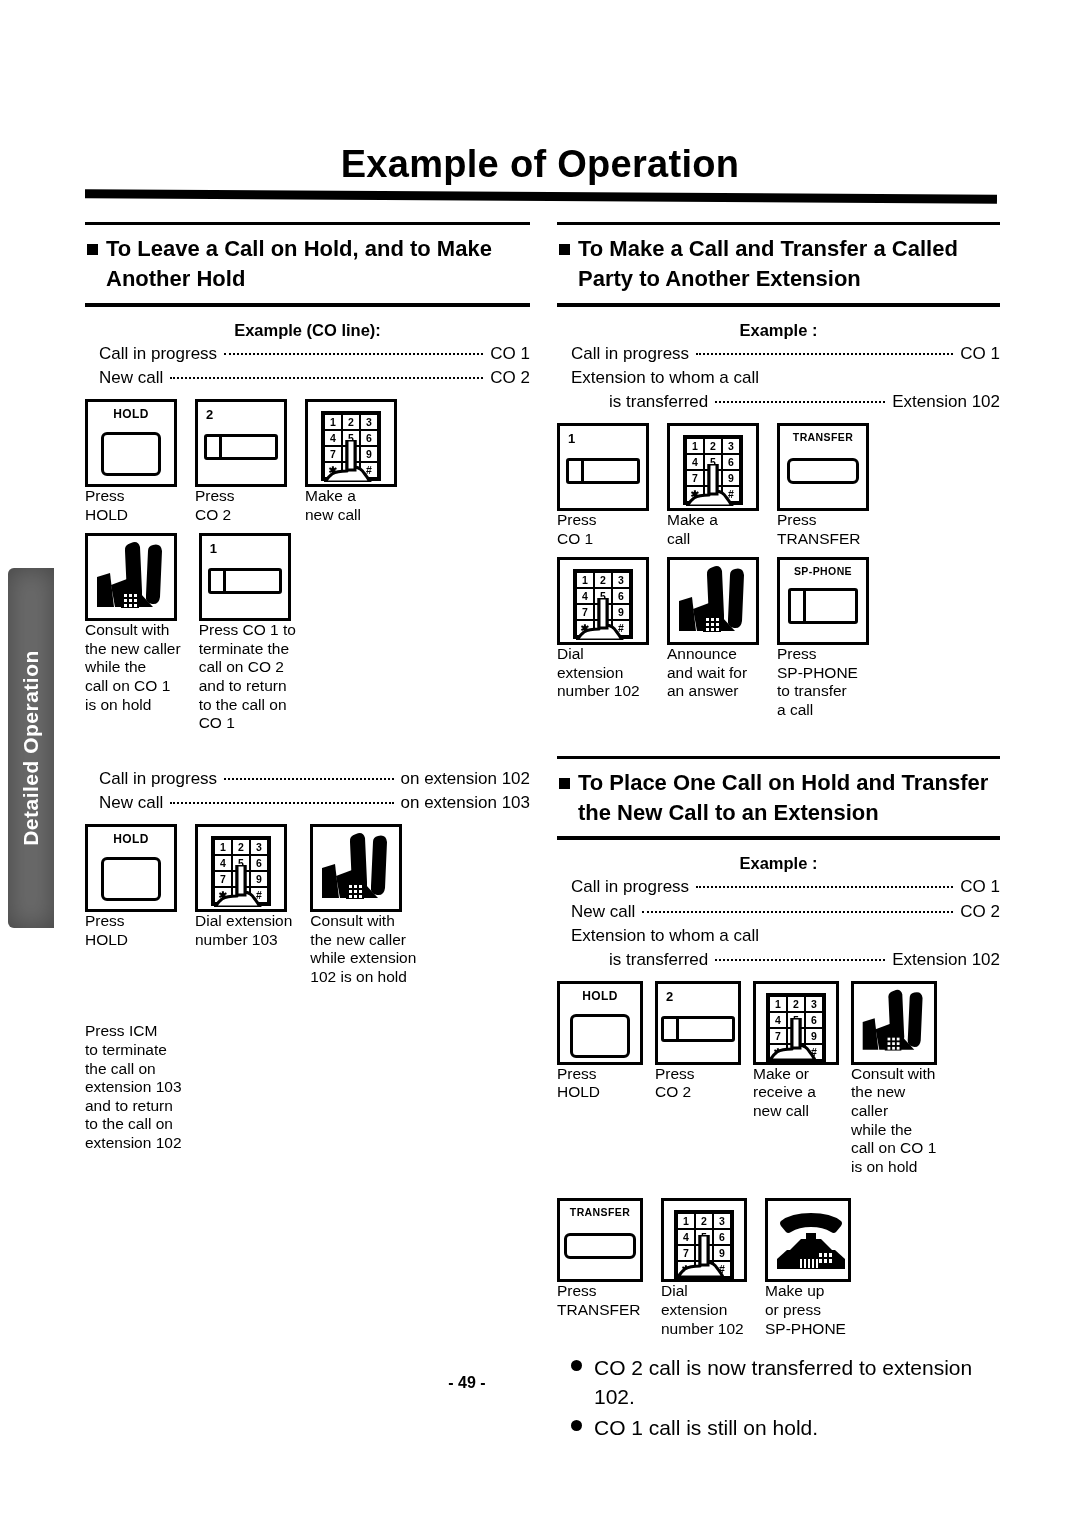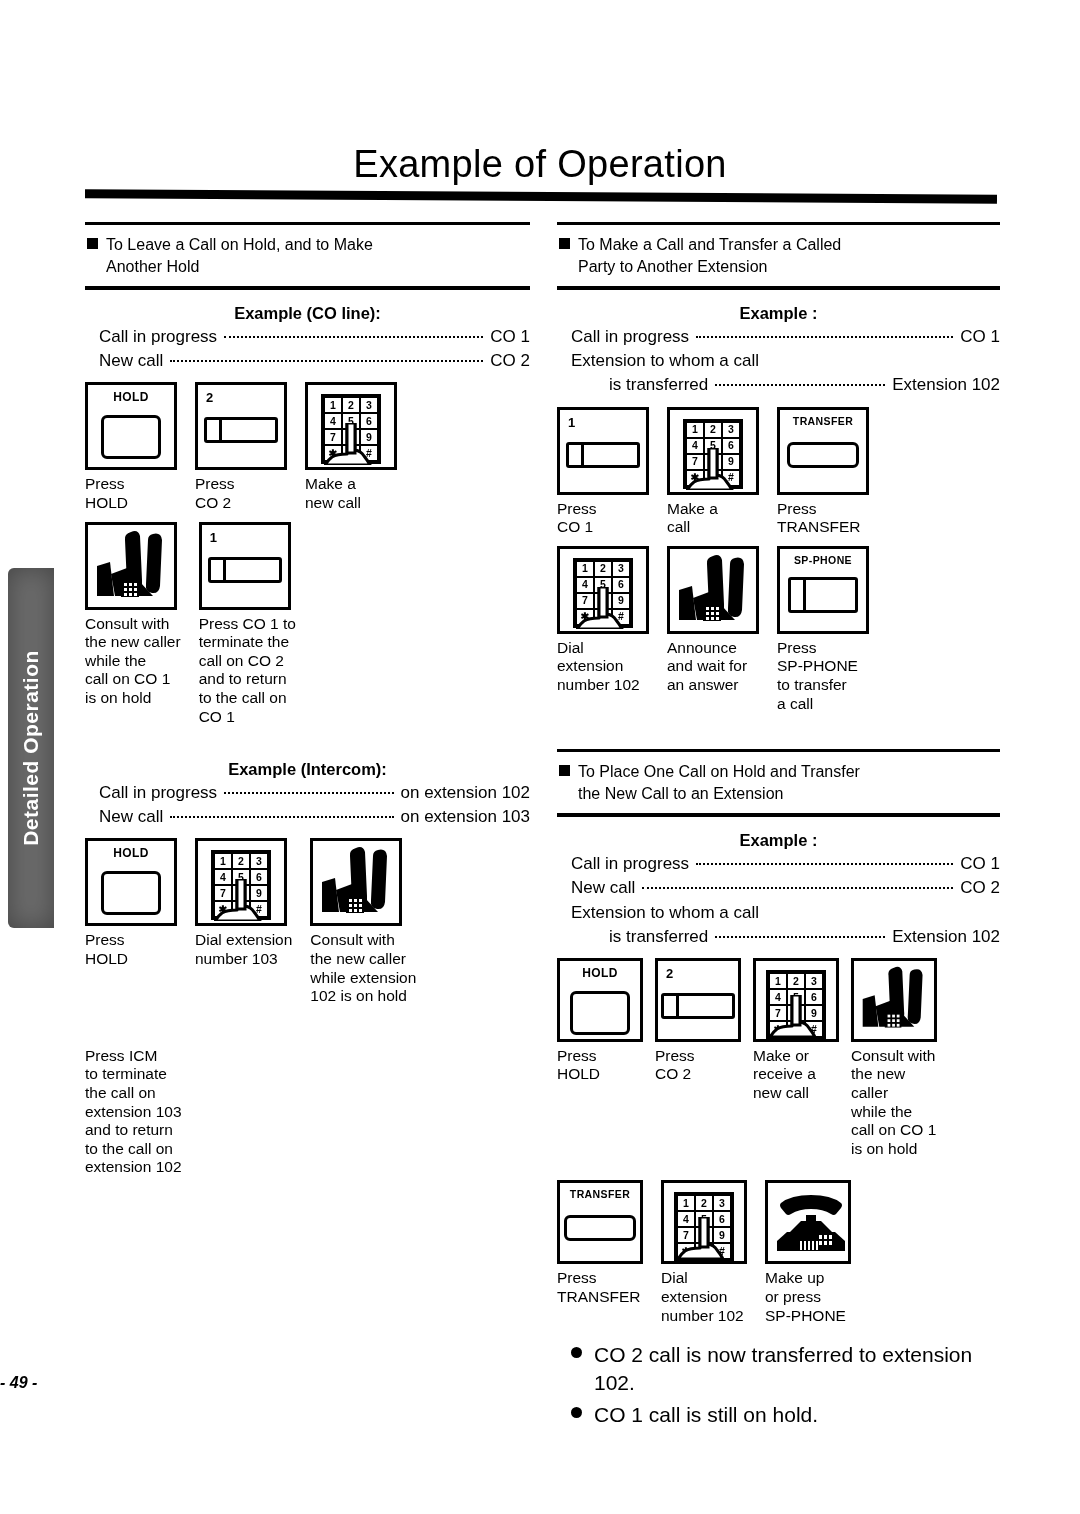--- a/index.html
+++ b/index.html
@@ -30,40 +30,40 @@
     font-size:21px;
     letter-spacing:.5px;
   }
 
   
   #page { position:absolute; left:0; top:0; width:1080px; height:1514px; }
 
   #doc-title {
     position:absolute; left:0; top:143px; width:1080px;
     text-align:center;
-    font-size:38px; font-weight:normal;
+    font-size:38px; font-weight:bold;
     letter-spacing:.3px;
   }
   #title-rule {
     position:absolute; left:85px; top:192px;
     width:912px; height:9px; background:#000;
     transform:rotate(0.35deg);
   }
 
   .col { position:absolute; top:222px; }
   #col-left  { left:85px;  width:445px; }
   #col-right { left:557px; width:443px; }
 
   
   .section { margin-bottom:4px; }
   .sec-rule-top    { height:3px; background:#000; }
   .sec-rule-bottom { height:4px; background:#000; }
   .sec-head {
     padding:9px 0 8px 2px;
-    font-size:16px; font-weight:normal; line-height:1.38;
+    font-size:22px; font-weight:bold; line-height:1.38;
   }
   .sec-head .bullet-sq {
     display:inline-block; width:11px; height:11px;
     background:#000; margin-right:8px; vertical-align:1px;
   }
   .sec-head .l2 { display:block; margin-left:19px; }
 
   
   .example { margin-top:14px; }
   .example-title { font-size:16.5px; font-weight:bold; margin-bottom:2px;text-align:center; }
@@ -81,21 +81,21 @@
     min-width:18px;
   }
   .ex-row .val { white-space:nowrap; }
   .ex-row.indent { padding-left:52px; }
   .ex-row.plain { display:block; }
 
   
   .steps { display:flex; margin-top:9px; }
   .step { margin-right:18px; }
   .step .cap {
-    font-size:15.5px; line-height:1.2; margin-top:5px;
+    font-size:15.5px; line-height:1.2; 
     white-space:pre-line;
   }
 
   
   .ibox {
     border:3px solid #000; background:#fff;
     width:92px; height:88px;
     position:relative;
   }
   .ibox.sm { width:86px; height:84px; }
@@ -172,21 +172,21 @@
     margin-bottom:3px;
   }
   .note .dot {
     width:11px; height:11px; border-radius:50%;
     background:#000; flex:0 0 auto;
     margin:6px 12px 0 0;
   }
 
   #page-number {
     position:absolute; left:0; top:1374px; width:934px;
-    text-align:left; font-size:16px; font-weight:bold;font-style:italic;
+    text-align:center; font-size:16px; font-weight:bold;
   }
 </style>
 </head>
 <body>
 
 <div id="side-tab">
   <div class="tab-label">Detailed Operation</div>
 </div>
 
 <div id="page">
@@ -303,21 +303,20 @@
 terminate the
 call on CO 2
 and to return
 to the call on
 CO 1</div>
         </div>
       </div>
     </div>
 
     <div class="example" style="margin-top:34px;">
-      <div class="example-title">Example (Intercom):</div>
 
       <div class="ex-row">
         <span class="lbl">Call in progress</span>
         <span class="dots"></span>
         <span class="val">on extension 102</span>
       </div>
       <div class="ex-row">
         <span class="lbl">New call</span>
         <span class="dots"></span>
         <span class="val">on extension 103</span>

